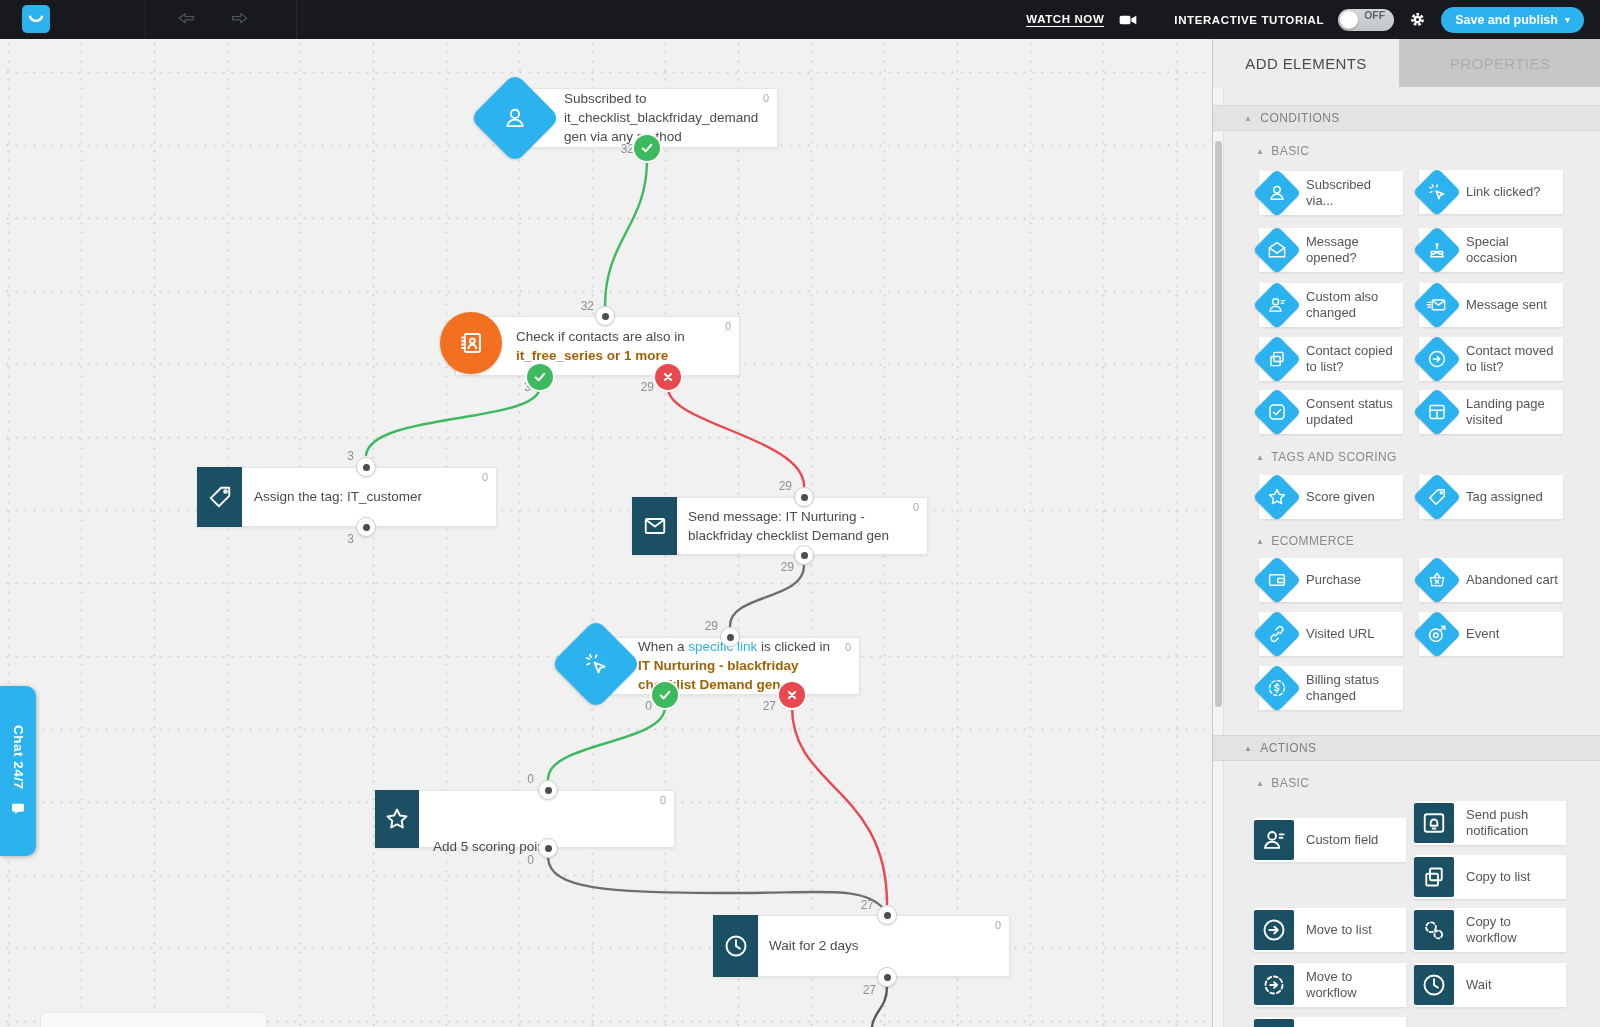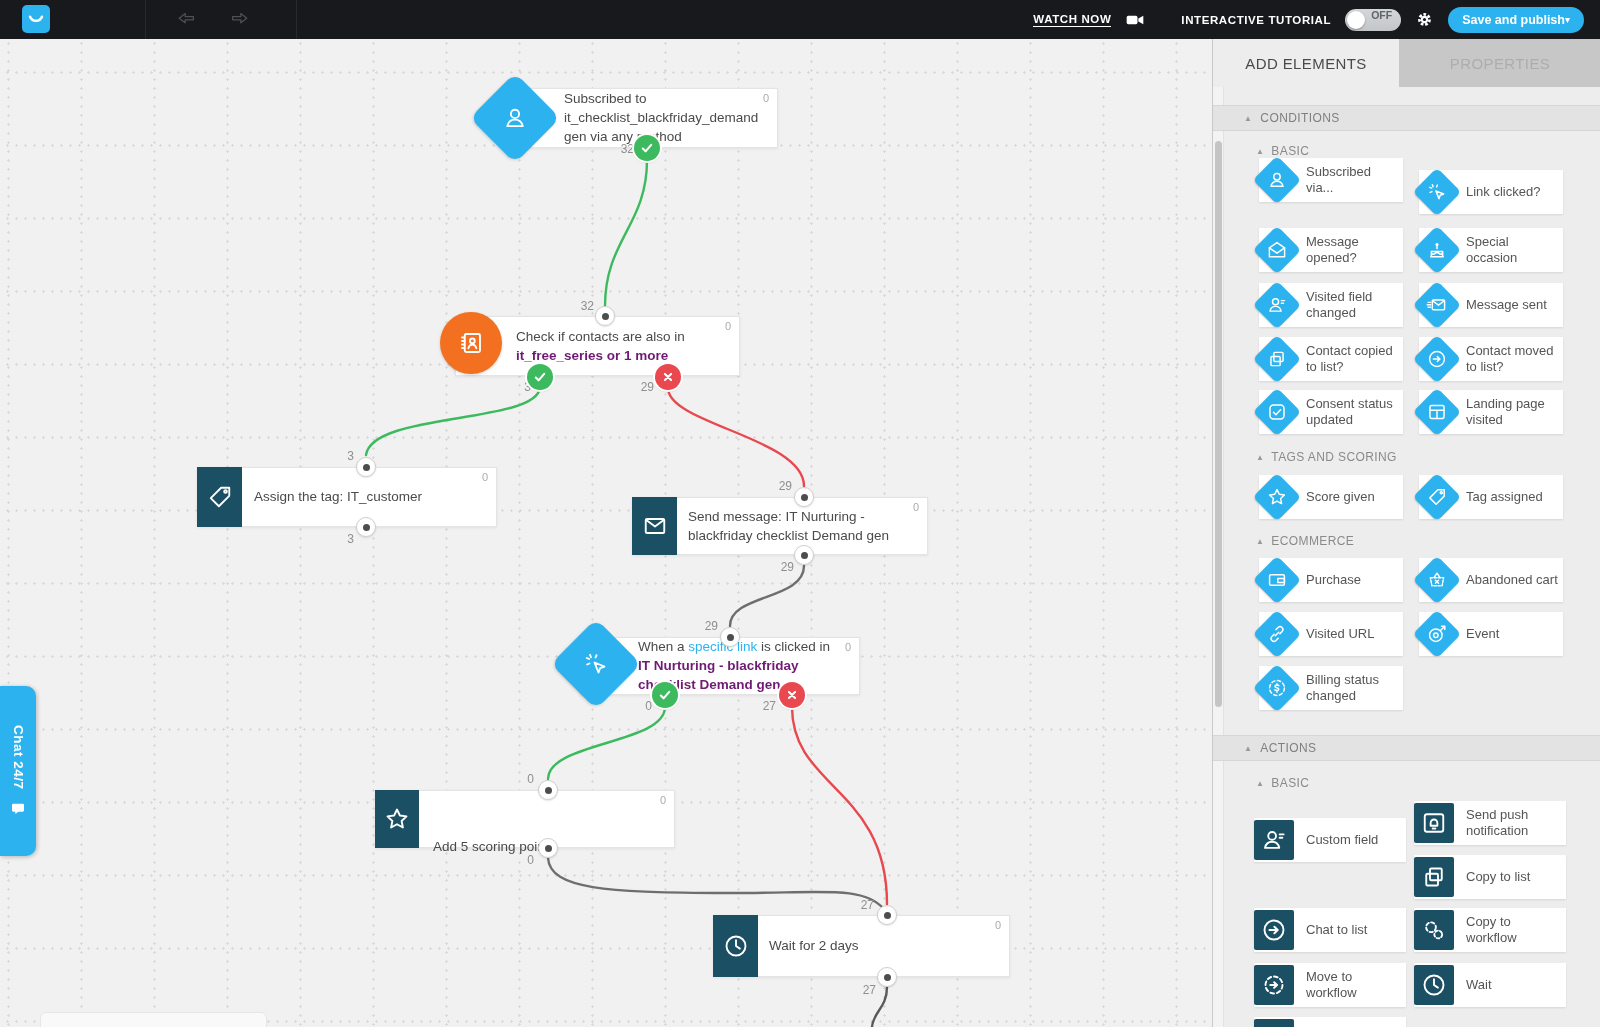--- a/index.html
+++ b/index.html
@@ -13,21 +13,21 @@
       radial-gradient(circle,#dadada 1px,transparent 1.4px);
     background-size: 9px 73px, 73px 9px;
     background-position: 3px 36px, 45px 3px; }
   .wires { position:absolute; left:0; top:0; }
   .wires path { fill:none; stroke-width:2.4; stroke-linecap:round; }
 
   .node-card { position:absolute; background:#fff; border:1px solid #e4e4e4;
     box-shadow:0 1px 3px rgba(0,0,0,.07); }
   .node-text { font-size:13.5px; line-height:1.42; color:#4a4a4a; overflow-wrap:anywhere;
     position:absolute; top:50%; transform:translateY(-50%); right:14px; }
-  .node-text b { color:#701a75; font-weight:700; }
+  .node-text b { color:#a16207; font-weight:700; }
   .node-text .lnk { color:#2cb3ef; }
   .card-zero { position:absolute; top:3px; right:8px; font-size:11px; color:#ababab; }
 
   .icon-square { position:absolute; background:#1b4f63; color:#fff;
     display:flex; align-items:center; justify-content:center; }
   .icon-square svg { width:26px; height:26px; }
   .node-diamond { position:absolute; width:64px; height:64px; border-radius:10px;
     background:#2cb3ef; transform:rotate(45deg); box-shadow:0 1px 3px rgba(0,0,0,.18); }
   .node-diamond .di { position:absolute; inset:0; transform:rotate(-45deg);
     display:flex; align-items:center; justify-content:center; color:#fff; }
@@ -62,21 +62,21 @@
   .watch { color:#fff; font-size:11.5px; font-weight:700; letter-spacing:.6px;
     border-bottom:1px solid #fff; padding-bottom:1px; cursor:pointer; }
   .cam svg { width:20px; height:20px; display:block; }
   .tut { color:#fff; font-size:11.5px; font-weight:700; letter-spacing:.6px; margin-left:22px; }
   .toggle { position:relative; width:56px; height:22px; border-radius:11px;
     background:linear-gradient(#d4d6d8,#c3c6c8); display:flex; align-items:flex-start; justify-content:flex-end; }
   .toggle .knob { position:absolute; left:2px; top:2px; width:18px; height:18px; border-radius:50%;
     background:#fff; box-shadow:0 1px 2px rgba(0,0,0,.3); }
   .toggle .off { font-size:10.5px; font-weight:700; color:#5d6369; padding-right:9px; }
   .gear svg { width:19px; height:19px; display:block; }
-  .save-btn { display:flex; align-items:center; background:#2cb3ef; border:none;
+  .save-btn { display:flex; align-items:center; gap:7px; background:#2cb3ef; border:none;
     color:#fff; font-family:inherit; font-size:12.5px; font-weight:700; height:26px;
     padding:0 14px; border-radius:14px; cursor:pointer; }
   .save-btn .caret { font-size:10px; }
 
   
   .chat-tab { position:absolute; left:0; top:686px; width:36px; height:170px; background:#2cb3ef;
     border-radius:0 10px 10px 0; box-shadow:1px 1px 4px rgba(0,0,0,.25); z-index:30;
     display:flex; flex-direction:column; align-items:center; justify-content:center; gap:12px; cursor:pointer; }
   .chat-tab .vtxt { writing-mode:vertical-rl; color:#fff; font-size:13.5px; font-weight:700; letter-spacing:.5px; }
   .chat-tab svg { width:16px; height:16px; }
@@ -361,21 +361,21 @@
 
   <div class="sec-hdr" style="top:66px">
     <span class="tri">▲</span>
     <span>CONDITIONS</span>
   </div>
   <div class="sub-hdr" style="top:102px">
     <span class="tri">▲</span>
     <span>BASIC</span>
   </div>
 
-  <div class="tile cond c1" style="top:119px">
+  <div class="tile cond c1" style="top:132px">
     <span class="dia">
         <span class="di">
           <svg viewBox="0 0 24 24" fill="none" stroke="currentColor" stroke-width="1.5" stroke-linecap="round" stroke-linejoin="round" style="width:100%;height:100%;max-width:30px;max-height:30px;display:block;margin:auto">
             <circle cx="12" cy="8.7" r="3.3"></circle>
             <path d="M5.8 18.5c.8-3.6 3.2-5.2 6.2-5.2s5.4 1.6 6.2 5.2z"></path>
           </svg>
         </span>
       </span>
     <span class="lbl">Subscribed via...</span>
   </div>
@@ -415,21 +415,21 @@
   <div class="tile cond c1" style="top:244px">
     <span class="dia">
         <span class="di">
           <svg viewBox="0 0 24 24" fill="none" stroke="currentColor" stroke-width="1.5" stroke-linecap="round" stroke-linejoin="round" style="width:100%;height:100%;max-width:30px;max-height:30px;display:block;margin:auto">
             <circle cx="10.5" cy="8.7" r="3.1"></circle>
             <path d="M4.8 18.3c.7-3.4 3-4.9 5.7-4.9s5 1.5 5.7 4.9z"></path>
             <path d="M16.5 7.5h3.2M16.5 10.2h2.2"></path>
           </svg>
         </span>
       </span>
-    <span class="lbl">Visited field changed</span>
+    <span class="lbl">Custom also changed</span>
   </div>
   <div class="tile cond c2" style="top:244px">
     <span class="dia">
         <span class="di">
           <svg viewBox="0 0 24 24" fill="none" stroke="currentColor" stroke-width="1.5" stroke-linecap="round" stroke-linejoin="round" style="width:100%;height:100%;max-width:30px;max-height:30px;display:block;margin:auto">
             <rect x="7.2" y="6.8" width="12.6" height="10" rx="1"></rect>
             <path d="M7.5 7.6l6 4.6 6-4.6"></path>
             <path d="M2.8 9.3h2.6M2 11.8h3.4M2.8 14.3h2.6"></path>
           </svg>
         </span>
@@ -607,21 +607,21 @@
       </span>
     <span class="lbl">Copy to list</span>
   </div>
   <div class="tile act c1a" style="top:869px">
     <span class="sq">
         <svg viewBox="0 0 24 24" fill="none" stroke="currentColor" stroke-width="1.5" stroke-linecap="round" stroke-linejoin="round" style="width:100%;height:100%;max-width:30px;max-height:30px;display:block;margin:auto">
           <circle cx="12" cy="12" r="7.6"></circle>
           <path d="M8.3 12h6.4M12.3 9.4l2.7 2.6-2.7 2.6"></path>
         </svg>
       </span>
-    <span class="lbl">Chat to list</span>
+    <span class="lbl">Move to list</span>
   </div>
   <div class="tile act c2a" style="top:869px">
     <span class="sq">
         <svg viewBox="0 0 24 24" fill="none" stroke="currentColor" stroke-width="1.5" stroke-linecap="round" stroke-linejoin="round" style="width:100%;height:100%;max-width:30px;max-height:30px;display:block;margin:auto">
           <circle cx="9.6" cy="9.8" r="3.9" stroke-dasharray="2.6 1.9"></circle>
           <circle cx="15.4" cy="15.6" r="3.1" stroke-dasharray="2.2 1.7"></circle>
         </svg>
       </span>
     <span class="lbl">Copy to workflow</span>
   </div>

